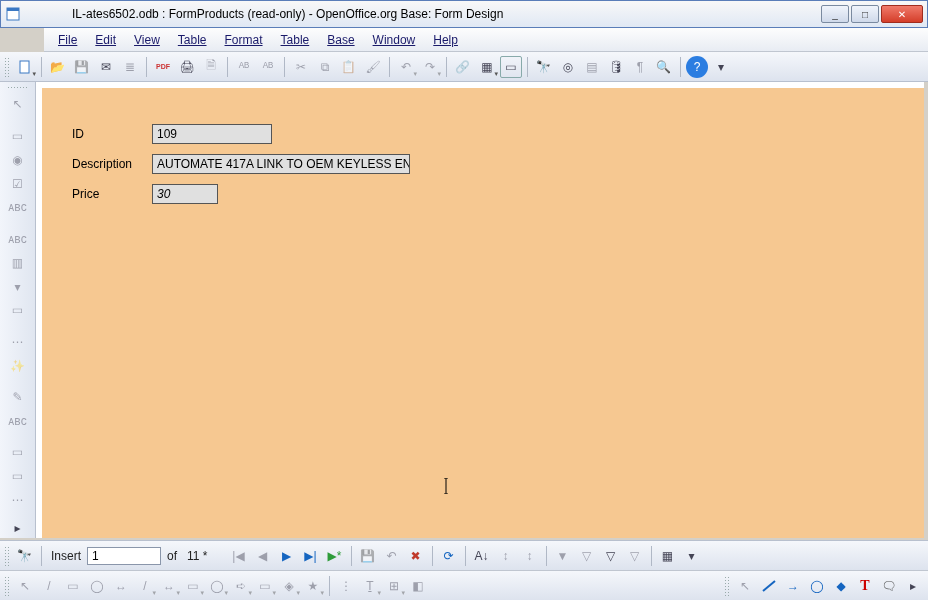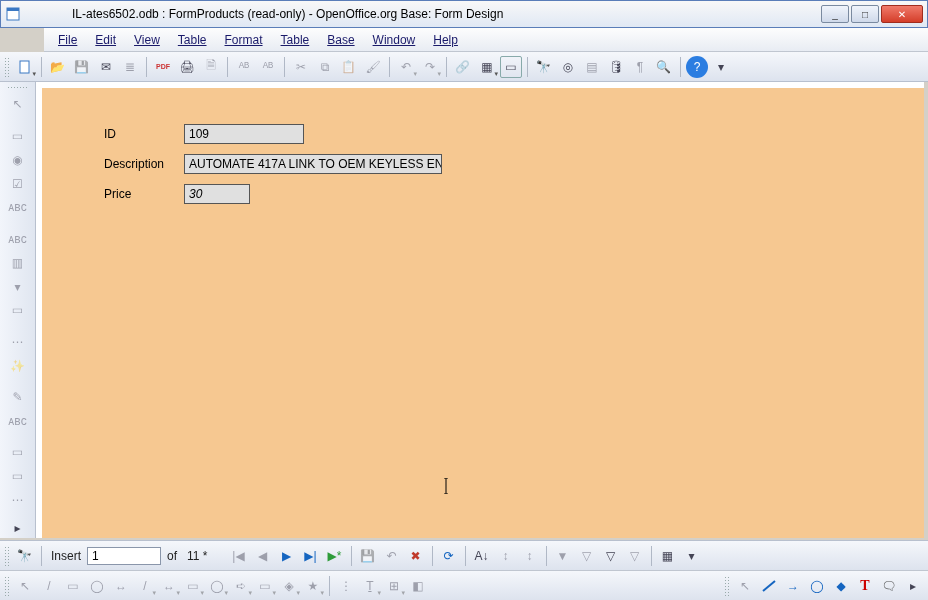--- a/index.html
+++ b/index.html
@@ -27,21 +27,21 @@
 
 
 .vtoolbar { position:absolute; left:0; top:82px; width:36px; bottom:62px; background: linear-gradient(90deg,#f2f5fb,#e0e6f0); border-right:1px solid #b8c0ce; display:flex; flex-direction:column; align-items:center; gap:4px; padding-top:4px; }
 .vspacer { width: 30px; height:4px; }
 .vtoolbar .tbtn { width:24px; height:22px; }
 
 
 .canvas-wrap { position:absolute; left:36px; right:4px; top:82px; bottom:62px; background:#fff; padding:6px 0 0 6px; }
 .canvas { width: 100%; height: 100%; background:#f6c891; position:relative; }
 .fieldrow { position:absolute; left:30px; display:flex; align-items:center; }
-.fldlabel { width: 80px; color:#000; font-size:12px;margin-left:32px; }
+.fldlabel { width: 80px; color:#000; font-size:12px; }
 .fldbox { background:#e0e0e0; border:1px solid #555; height:20px; padding:8px 4px; font-size:12px; color:#000; display:flex; align-items:center; overflow:hidden; white-space:nowrap; }
 .caret { position:absolute; width:10px; height:16px; color:#000; }
 
 
 .recnav { position:absolute; left:0; right:0; bottom:30px; height:30px; background: linear-gradient(#f5f7fb,#dde3ee); border-top:1px solid #b8c0ce; display:flex; align-items:center; padding:0 4px; gap:2px; }
 .recinput { width:74px; height:18px; border:1px solid #8a96aa; background:#fff; padding:0 4px; font-size:12px; }
 .reclbl { padding: 0 4px; color:#222; }
 
 
 .drawbar { position:absolute; left:0; right:0; bottom:0; height:30px; background: linear-gradient(#f5f7fb,#dde3ee); border-top:1px solid #c0c6d0; display:flex; align-items:center; padding:0 4px; gap:2px; }

